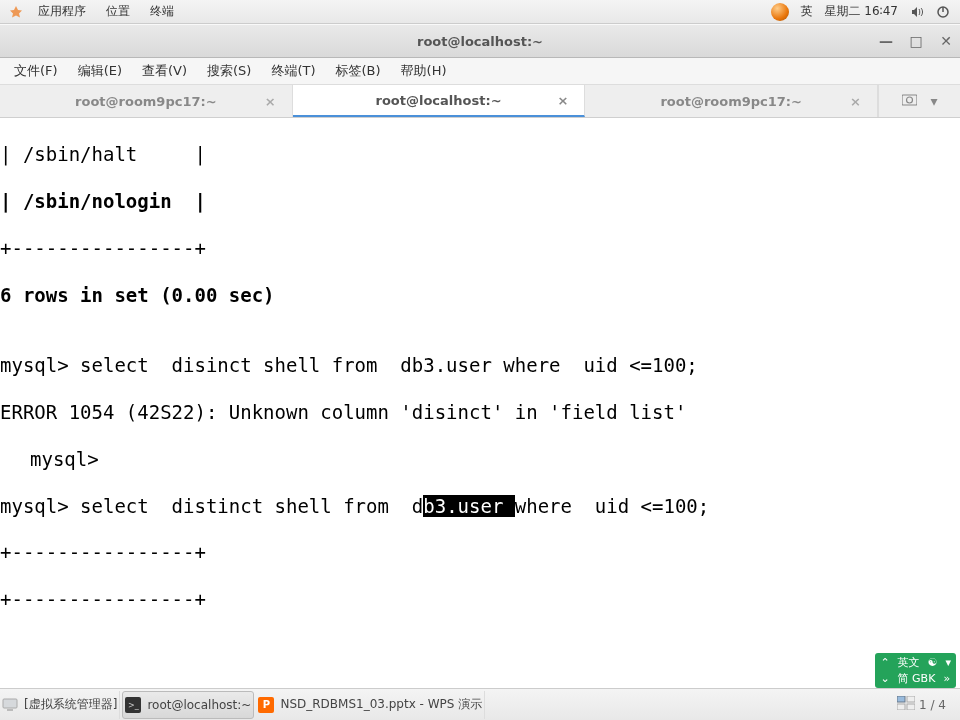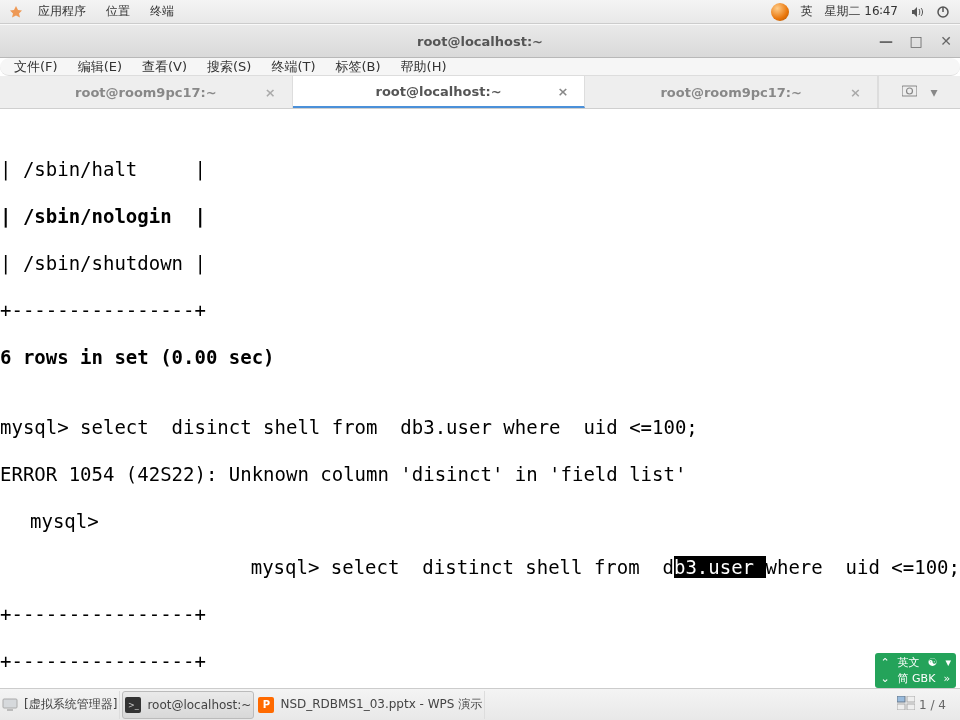--- a/index.html
+++ b/index.html
@@ -10,21 +10,21 @@
 .top-panel .panel-item { padding: 0 10px; }
 .top-panel .spacer { flex: 1; }
 .top-panel .right-item { padding: 0 6px; display: flex; align-items: center; }
 .orange-circle { width: 18px; height: 18px; border-radius: 50%; background: radial-gradient(circle at 35% 30%, #fc8, #e9760b 60%, #a45108); }
 .speaker-icon svg, .power-icon svg { fill: #555; }
 
 .titlebar { height: 34px; background: linear-gradient(#e9e9e9, #d9d9d9); border-bottom: 1px solid #b8b8b8; border-top: 1px solid #f9f9f9; display: flex; align-items: center; justify-content: center; color: #555; font-size: 13px; font-weight: 600; position: relative; }
 .titlebar .winctl { position: absolute; right: 6px; top: 0; height: 100%; display: flex; align-items: center; gap: 14px; color: #666; font-size: 14px; }
 .titlebar .winctl span { width: 16px; display: inline-flex; justify-content: center; cursor: pointer; }
 
-.menubar { height: 18px; background: #f6f6f6; border-bottom: 1px solid #ddd; display: flex; align-items: center; font-size: 13px; color: #333; padding: 0 4px; border-radius: 11px; }
+.menubar { height: 27px; background: #f6f6f6; border-bottom: 1px solid #ddd; display: flex; align-items: center; font-size: 13px; color: #333; padding: 0 4px; }
 .menubar .menu-item { padding: 0 10px; }
 
 .tabbar { height: 33px; background: #eeeeee; display: flex; align-items: stretch; font-size: 13px; color: #888; border-bottom: 1px solid #cfcfcf; }
 .tabbar .tab { flex: 1; display: flex; align-items: center; justify-content: center; position: relative; border-right: 1px solid #ddd; font-weight: bold; }
 .tabbar .tab.active { background: #fff; color: #555; font-weight: 600; border-bottom: 2px solid #4a90d9; }
 .tabbar .tab .close { position: absolute; right: 16px; color: #aaa; font-size: 13px; }
 .tabbar .tab.active .close { color: #888; }
 .tabbar .util { width: 82px; display: flex; align-items: center; justify-content: center; gap: 14px; border-left: 1px solid #ddd; }
 .tabbar .util span { color: #888; font-size: 14px; }
 
@@ -113,30 +113,29 @@
       <svg width="15" height="13" viewBox="0 0 15 13">
           <rect x="0" y="2" width="15" height="10" rx="1" fill="none" stroke="#888" stroke-width="1.2"></rect>
           <circle cx="7.5" cy="7" r="3" fill="none" stroke="#888" stroke-width="1.2"></circle>
         </svg>
     </span>
     <span>▾</span>
   </div>
 </div>
 
 <div class="terminal">
-<span style="display: block; margin-top: 24px;">| /sbin/halt     |</span>
+<span style="display: block;">| /sbin/halt     |</span>
 <span style="display: block; font-weight: bold;">| /sbin/nologin  |</span>
-<span style="display: block;">| /sbin/shutdown |</span>
 <span style="display: block;">+----------------+</span>
 <span style="display: block; font-weight: bold;">6 rows in set (0.00 sec)</span>
 <span style="display: block;"></span>
 <span style="display: block;">mysql&gt; select  disinct shell from  db3.user where  uid &lt;=100;</span>
 <span style="display: block;">ERROR 1054 (42S22): Unknown column 'disinct' in 'field list'</span>
 <span style="display: block; padding-left: 30px;">mysql&gt; </span>
-<span style="display: block; text-align: right;"><span>mysql&gt; select  distinct shell from  d</span><span class="hl">b3.user </span><span>wher</span><span class="ibeam">e</span><span>  uid &lt;=100;</span></span>
+<span style="display: block;"><span>mysql&gt; select  distinct shell from  d</span><span class="hl">b3.user </span><span>wher</span><span class="ibeam">e</span><span>  uid &lt;=100;</span></span>
 <span style="display: block;">+----------------+</span>
 <span style="display: block;">+----------------+</span>
 
 
 
 
 
 
 
 

